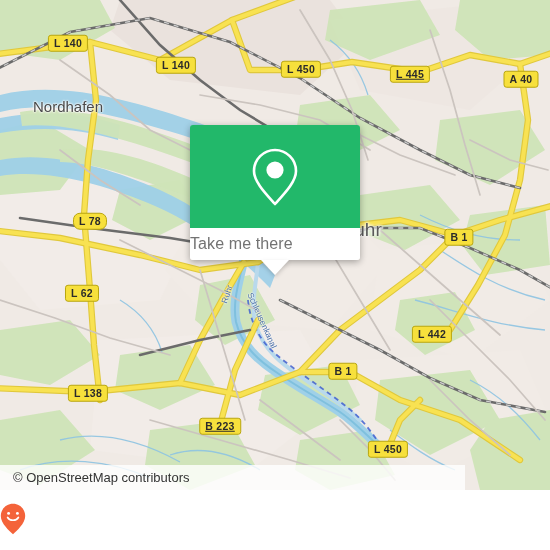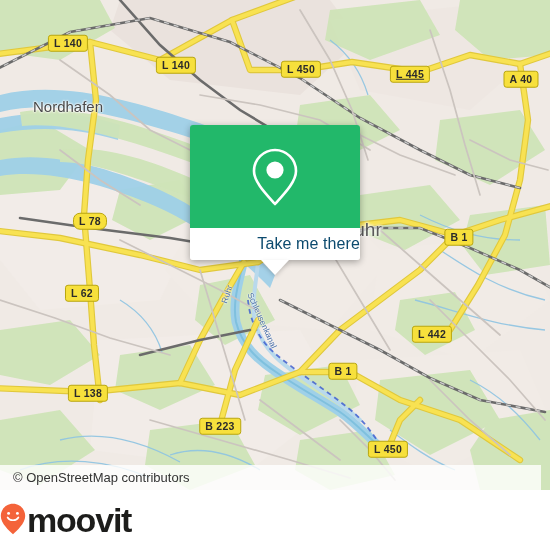--- a/index.html
+++ b/index.html
@@ -106,22 +106,22 @@
     align-items: center;
     justify-content: center;
   }
   .card-label {
     position: relative;
     height: 32px;
     background: #ffffff;
     border-radius: 0 0 3px 3px;
     display: flex;
     align-items: center;
-    justify-content: flex-end;
-    color: #0c4a6e;
+    justify-content: flex-start;
+    color: #737373;
     font-family: "Liberation Sans", sans-serif;
     font-size: 16px;
     letter-spacing: 0.1px;
   }
   .card-pointer {
     position: absolute;
     left: 50%;
     bottom: -15px;
     margin-left: -14px;
     width: 0;
@@ -130,21 +130,21 @@
     border-right: 14px solid transparent;
     border-top: 15px solid #ffffff;
     filter: drop-shadow(0 2px 2px rgba(0,0,0,0.18));
   }
 
   
   .attribution {
     position: absolute;
     left: 0;
     top: 465px;
-    width: 541px;
+    width: 465px;
     height: 25px;
     background: rgba(255,255,255,0.80);
     display: flex;
     align-items: center;
     z-index: 25;
   }
   .attribution span {
     padding-left: 13px;
     color: #333333;
     font-family: "Liberation Sans", sans-serif;
@@ -362,21 +362,21 @@
     <div class="shield" style="left:176px; top:65px;">L 140</div>
     <div class="shield" style="left:301px; top:69px;">L 450</div>
     <div class="shield" style="left:410px; top:74px;text-decoration:underline;">L 445</div>
     <div class="shield" style="left:521px; top:67px;margin-top:12px;">A 40</div>
     <div class="shield" style="left:90px;  top:221px;border-radius:7px;">L 78</div>
     <div class="shield" style="left:459px; top:237px;">B 1</div>
     <div class="shield" style="left:82px;  top:293px;">L 62</div>
     <div class="shield" style="left:432px; top:334px;">L 442</div>
     <div class="shield" style="left:343px; top:371px;">B 1</div>
     <div class="shield" style="left:88px;  top:393px;">L 138</div>
-    <div class="shield" style="left:220px; top:426px;">B 223</div>
+    <div class="shield" style="left:220px; top:426px;text-decoration:underline;">B 223</div>
     <div class="shield" style="left:388px; top:449px;">L 450</div>
 
     <div class="info-card">
       <div class="card-image">
         <svg width="54" height="62" viewBox="0 0 54 62" aria-hidden="true">
           <path d="M27 4 C15.4 4 6 13.4 6 25 C6 36 18 48 27 58 C36 48 48 36 48 25 C48 13.4 38.6 4 27 4 Z" fill="none" stroke="#ffffff" stroke-width="2.6" stroke-linejoin="round"></path>
           <circle cx="27" cy="24" r="8.6" fill="#ffffff"></circle>
         </svg>
       </div>
       <div class="card-label">
@@ -392,17 +392,16 @@
 
   <div class="footer">
     <div class="brand">
       <svg class="brand-pin" viewBox="0 0 26 32" aria-hidden="true">
         <path d="M13 0.8 C6.2 0.8 0.8 6.2 0.8 13 C0.8 20.6 9.2 27.6 13 31.3
                  C16.8 27.6 25.2 20.6 25.2 13 C25.2 6.2 19.8 0.8 13 0.8 Z" fill="#f4633a"></path>
         <circle cx="8.6" cy="10.4" r="1.45" fill="#ffffff"></circle>
         <circle cx="17.4" cy="10.4" r="1.45" fill="#ffffff"></circle>
         <path d="M7.6 14.4 C9.4 18.2 16.6 18.2 18.4 14.4" fill="none" stroke="#ffffff" stroke-width="1.7" stroke-linecap="round"></path>
       </svg>
-      <span class="brand-word">moovit</span>
     </div>
   </div>
 
 </div>
 
 </body></html>

